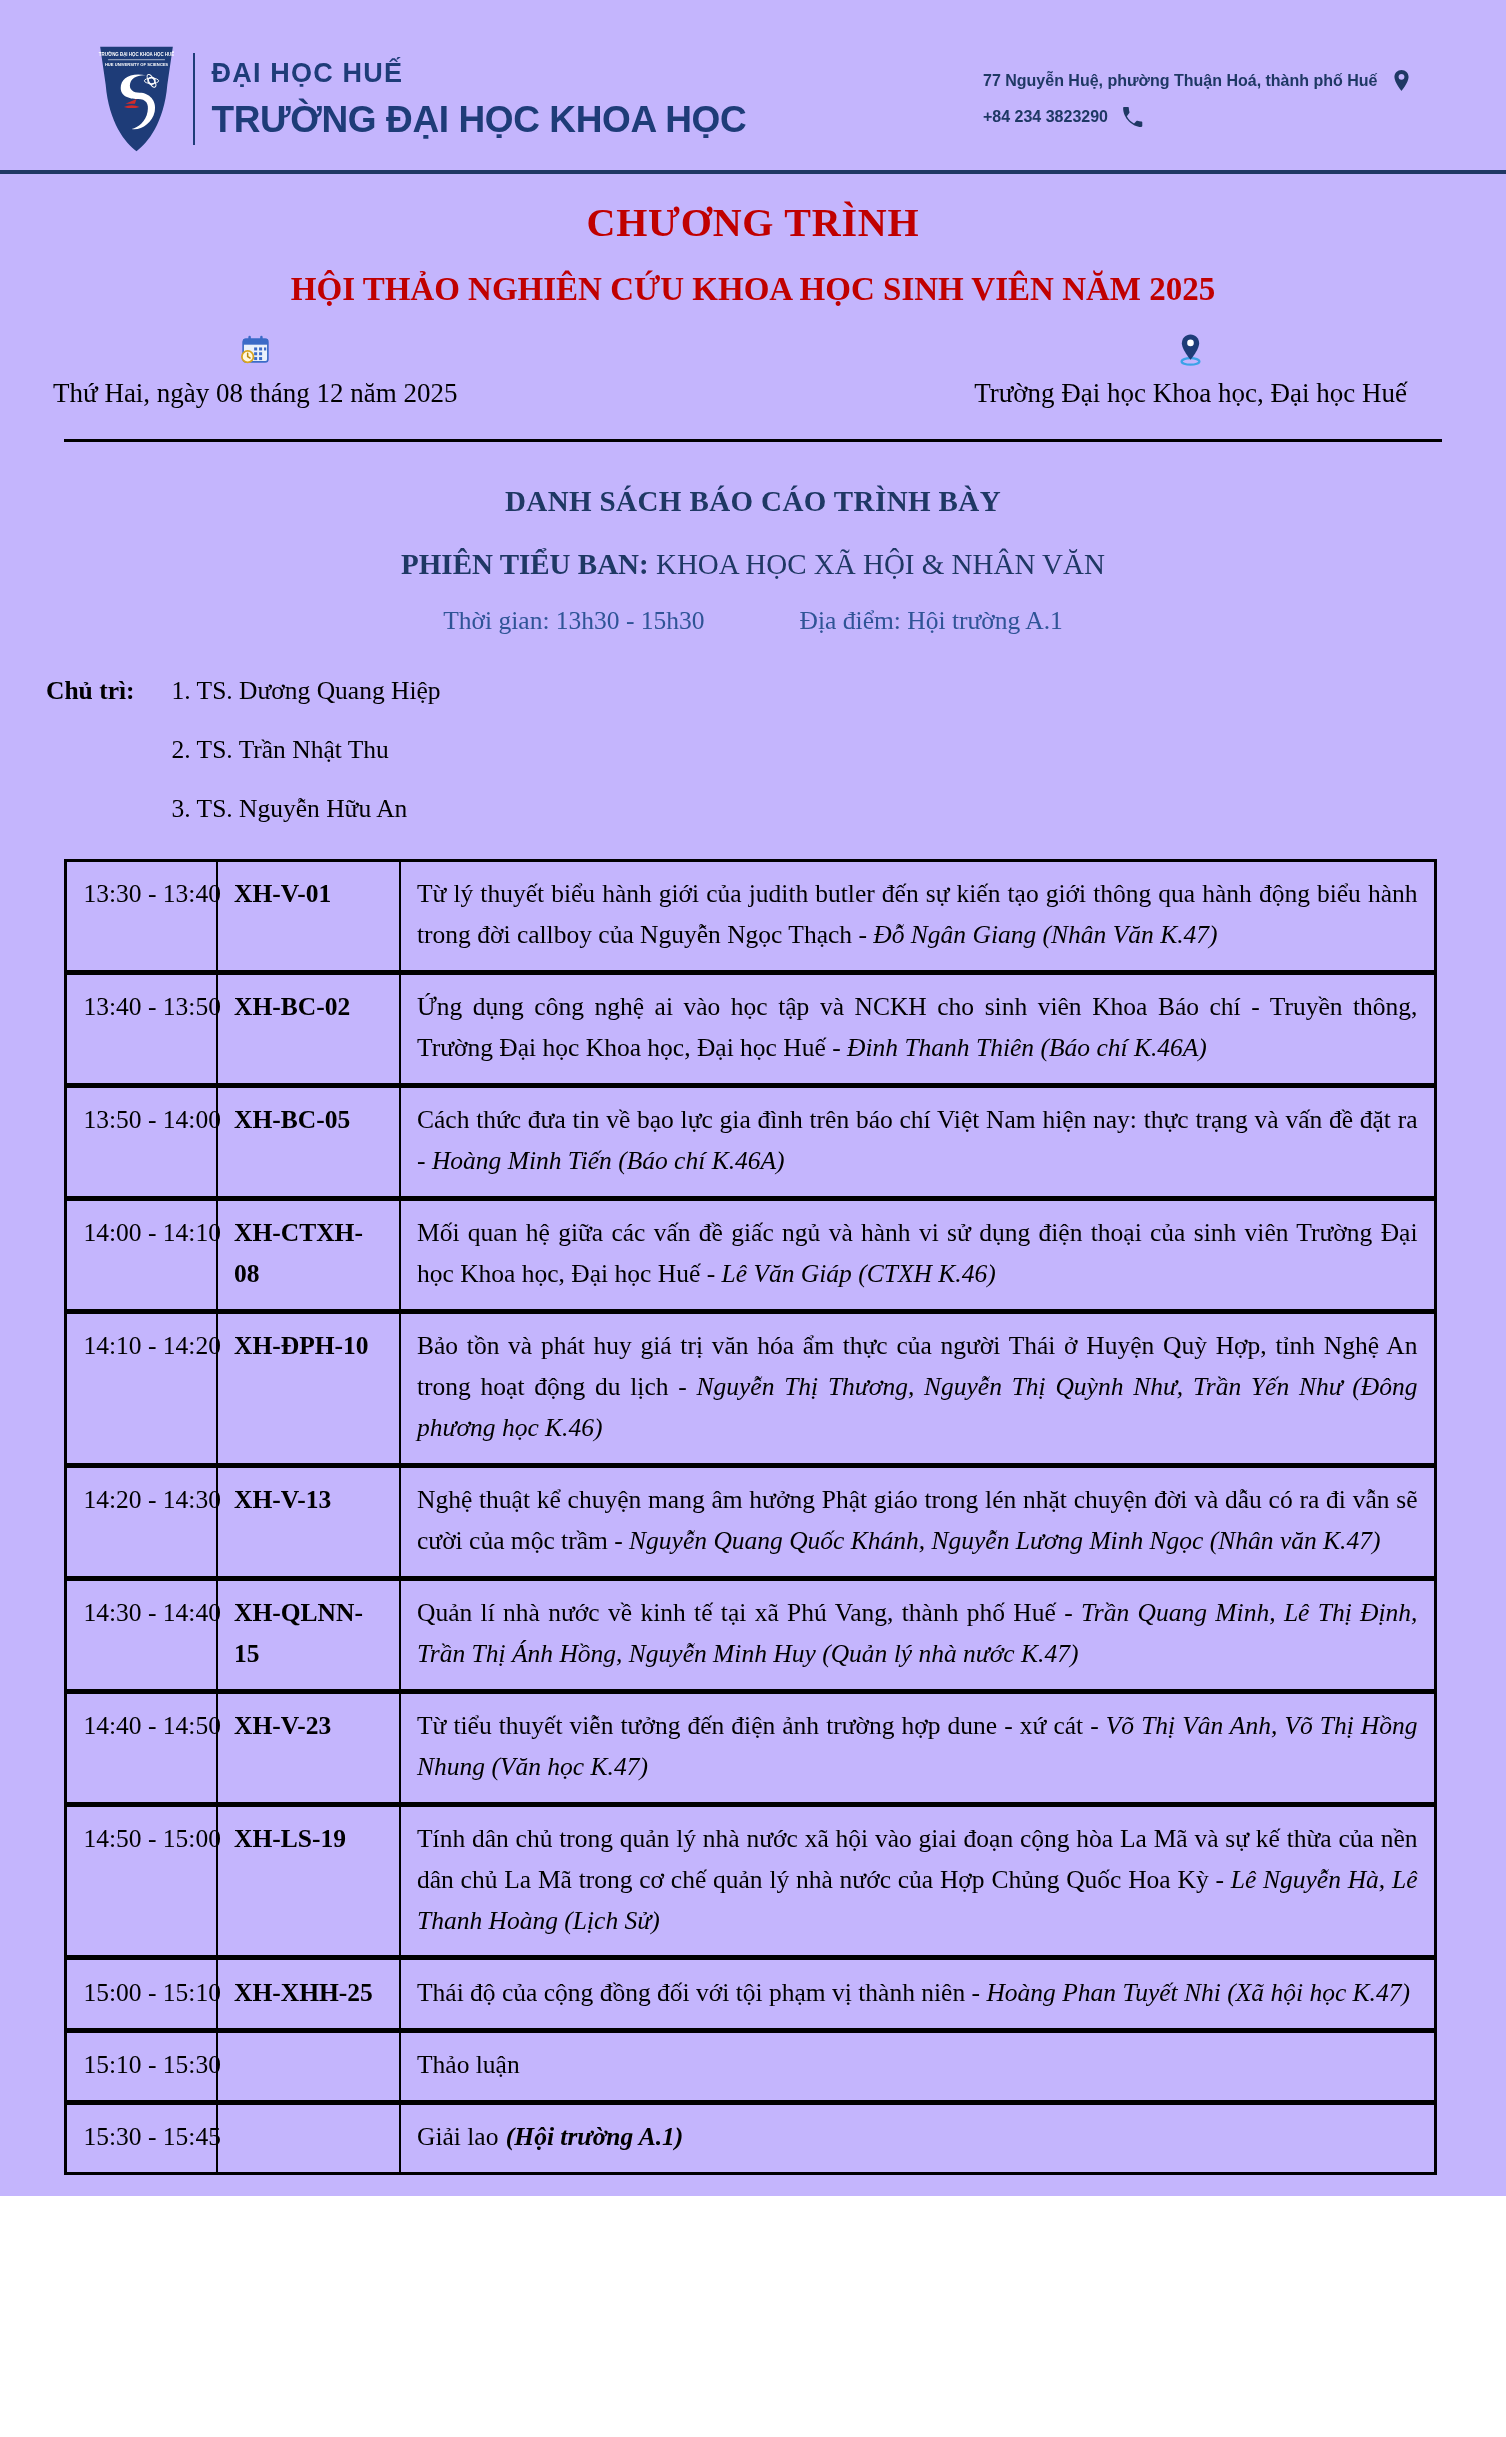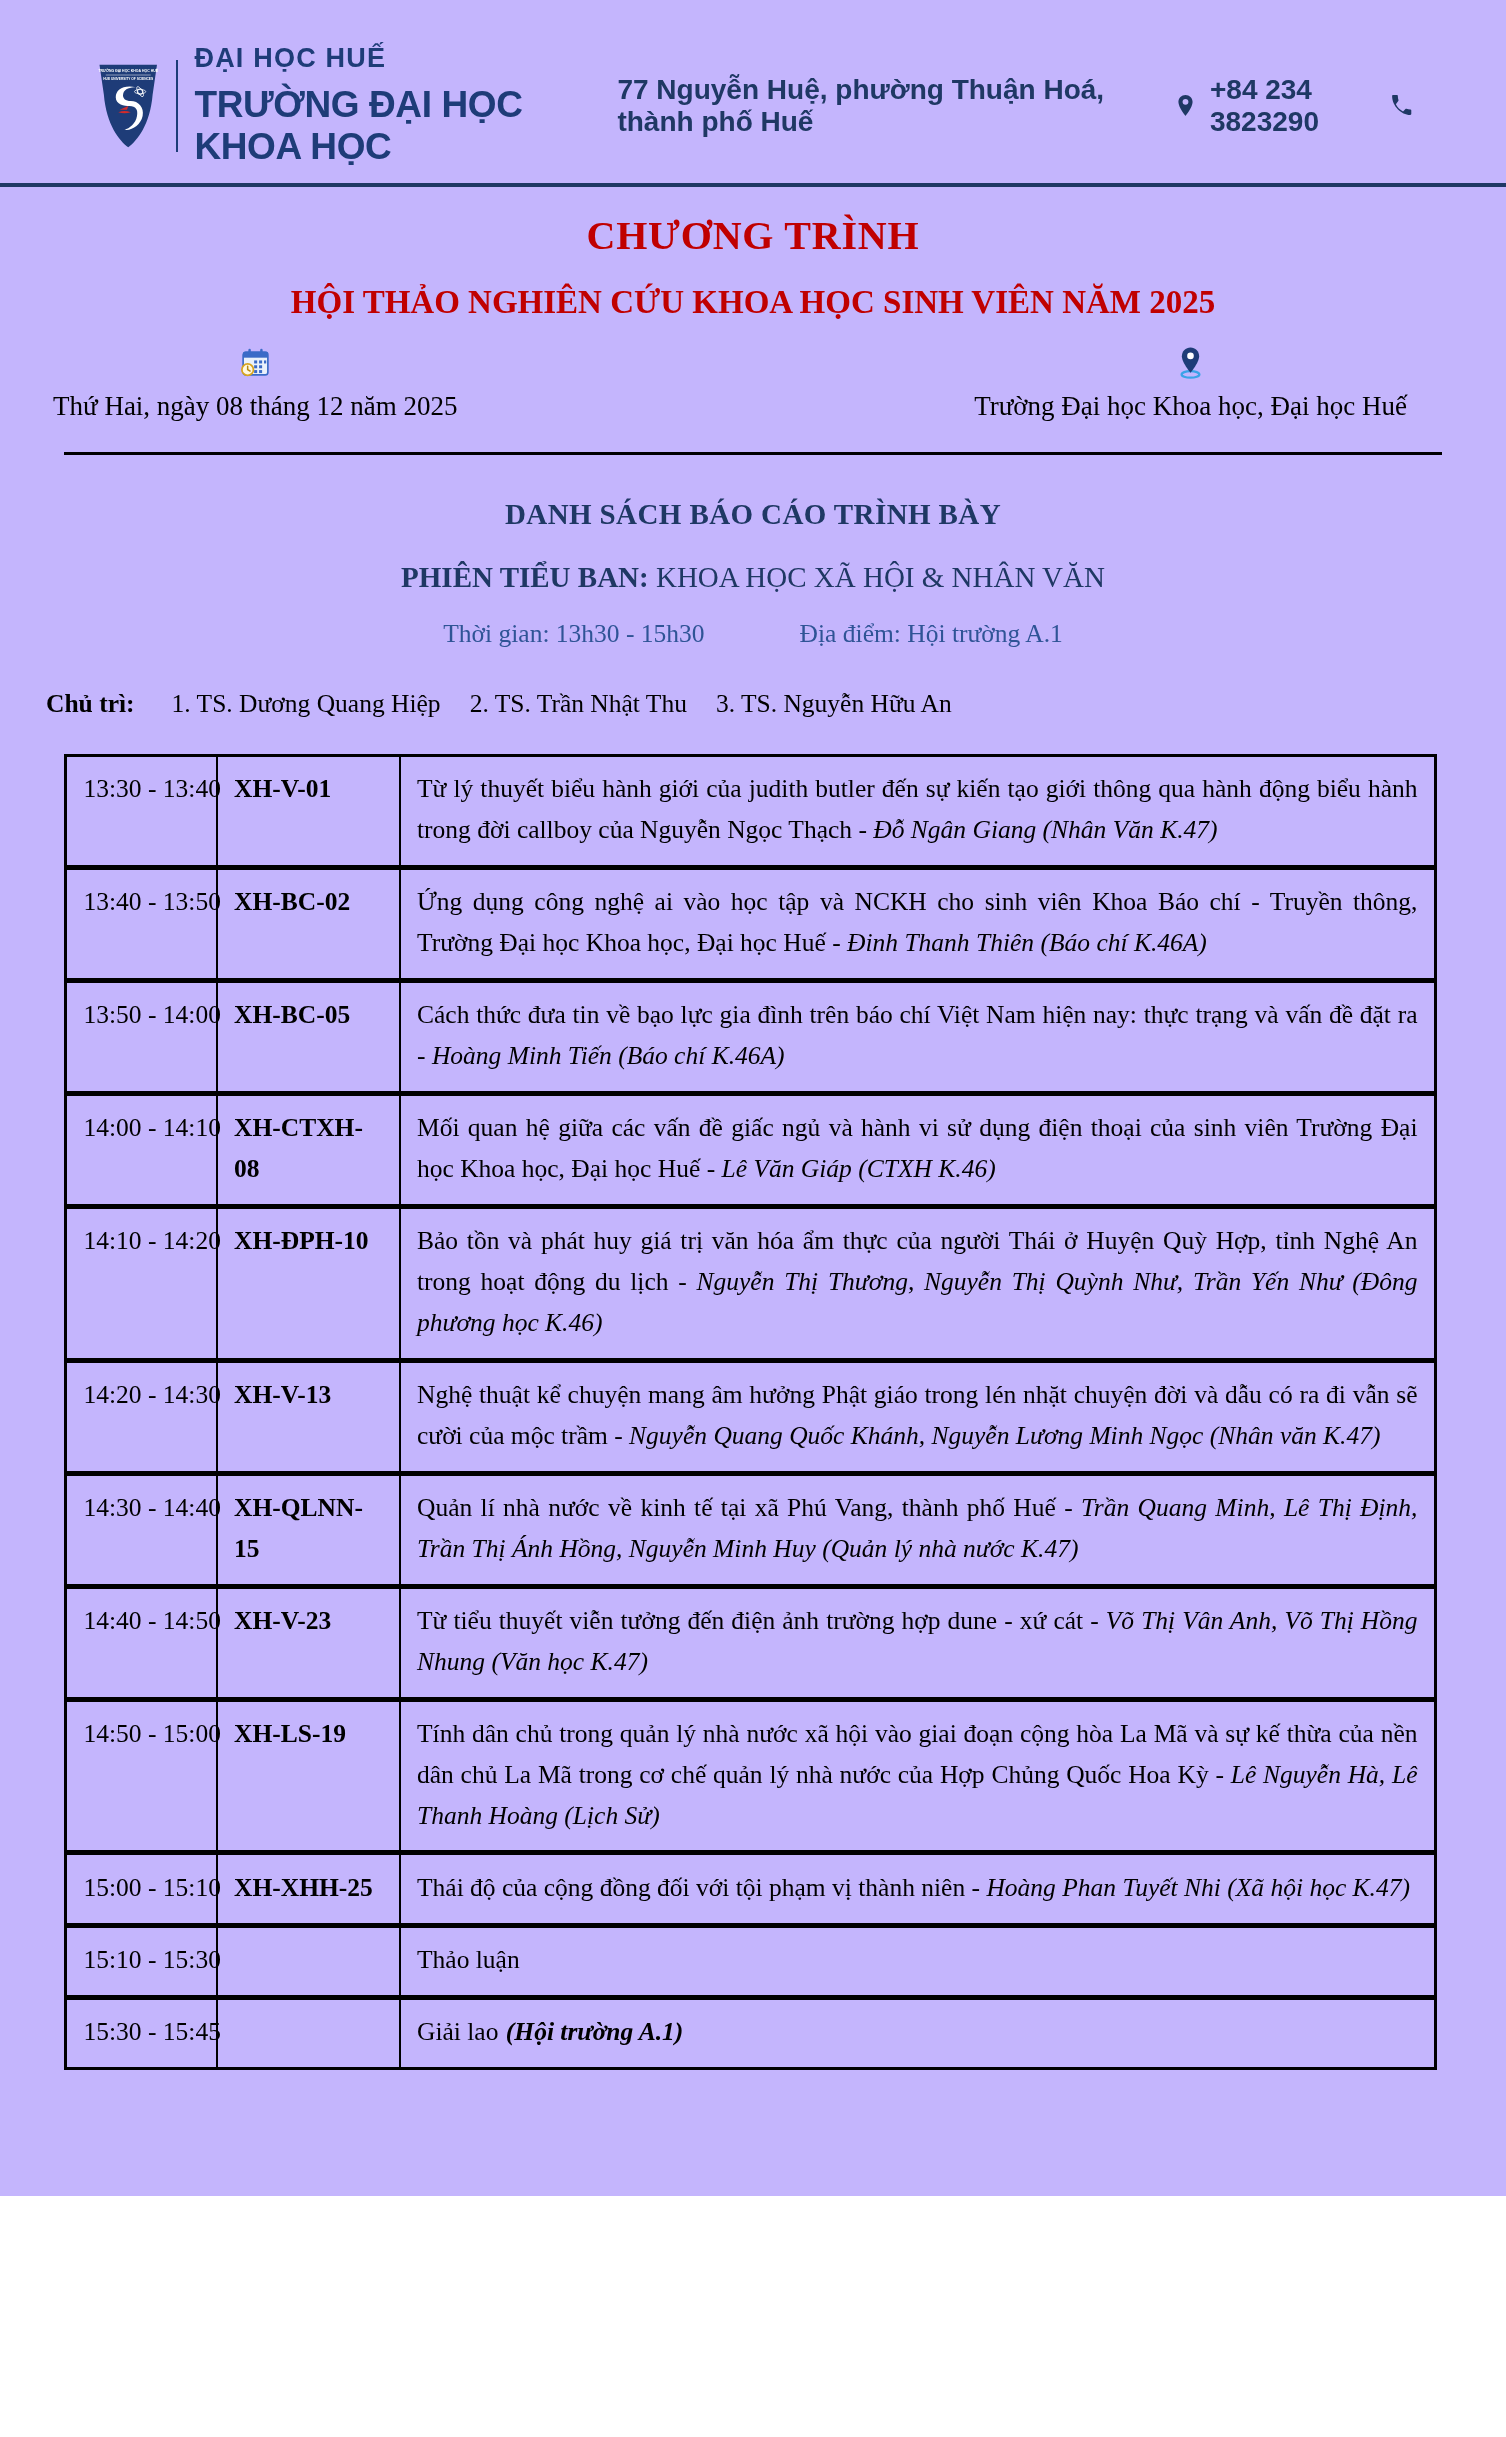--- a/index.html
+++ b/index.html
@@ -11,21 +11,21 @@
   
   .masthead{display:flex;justify-content:space-between;align-items:center;
     padding:43px 92px 15px 97px;}
   .brand{display:flex;align-items:center;gap:16.5px;}
   .logo-svg{width:79px;height:112px;display:block;}
   .brand-divider{width:2.5px;height:92px;background:#1e3c78;}
   .brand-text{font-family:"Liberation Sans", sans-serif;color:#1e3c78;}
   .brand-line1{font-size:27px;font-weight:700;letter-spacing:1.2px;}
   .brand-line2{font-size:37px;font-weight:800;letter-spacing:-0.4px;margin-top:10px;}
   .contact{font-family:"Liberation Sans", sans-serif;color:#1f3864;font-weight:700;
-    font-size:28px;display:flex;flex-direction:row;gap:11.5px;align-items:flex-start;}
+    font-size:16px;display:flex;flex-direction:column;gap:11.5px;align-items:flex-start;}
   .contact-row{display:flex;align-items:center;gap:11.5px;}
   .contact-icon{width:25px;height:25px;flex:0 0 auto;}
 
   .navy-rule{height:4.1px;background:#1f3864;width:100%;}
 
   
   .doc-title{margin:25px 0 0;text-align:center;color:#c00000;
     font-size:40px;font-weight:700;letter-spacing:0.8px;}
   .doc-subtitle{margin:25px 0 0;text-align:center;color:#c00000;
     font-size:33px;font-weight:700;}
@@ -42,21 +42,21 @@
   .section-heading{margin:43px 0 0;text-align:center;color:#1f3864;
     font-size:29px;font-weight:700;letter-spacing:0.4px;}
   .subband{margin:30px 0 0;text-align:center;font-size:29px;color:#1f3864;}
   .subband .label{font-weight:700;}
   .time-venue{margin:25px 0 0;display:flex;justify-content:center;gap:95px;
     color:#2f5496;font-size:25.5px;}
 
   
   .chairs{display:flex;align-items:flex-start;margin:40px 0 0 46px;font-size:25.5px;}
   .chair-label{font-weight:700;margin-right:37px;}
-  .chair-list{display:flex;flex-direction:row;gap:29px;}
+  .chair-list{display:flex;flex-direction:column;gap:29px;}
 
   
   .schedule-table{margin:35px 0 0 64px;border-collapse:collapse;width:1373px;
     table-layout:fixed;font-size:25.5px;border:3.3px solid #000;}
   .schedule-table td{border:2.5px solid #000;border-bottom:5px solid #000;
     padding:12.4px 16.5px 14px;vertical-align:top;line-height:1.6;}
   .schedule-table tr:last-child td{border-bottom:3.3px solid #000;}
   .col-time{width:151px;}
   .col-code{width:183px;}
   .cell-time{text-align:center;white-space:nowrap;padding-left:5px;padding-right:5px;}

